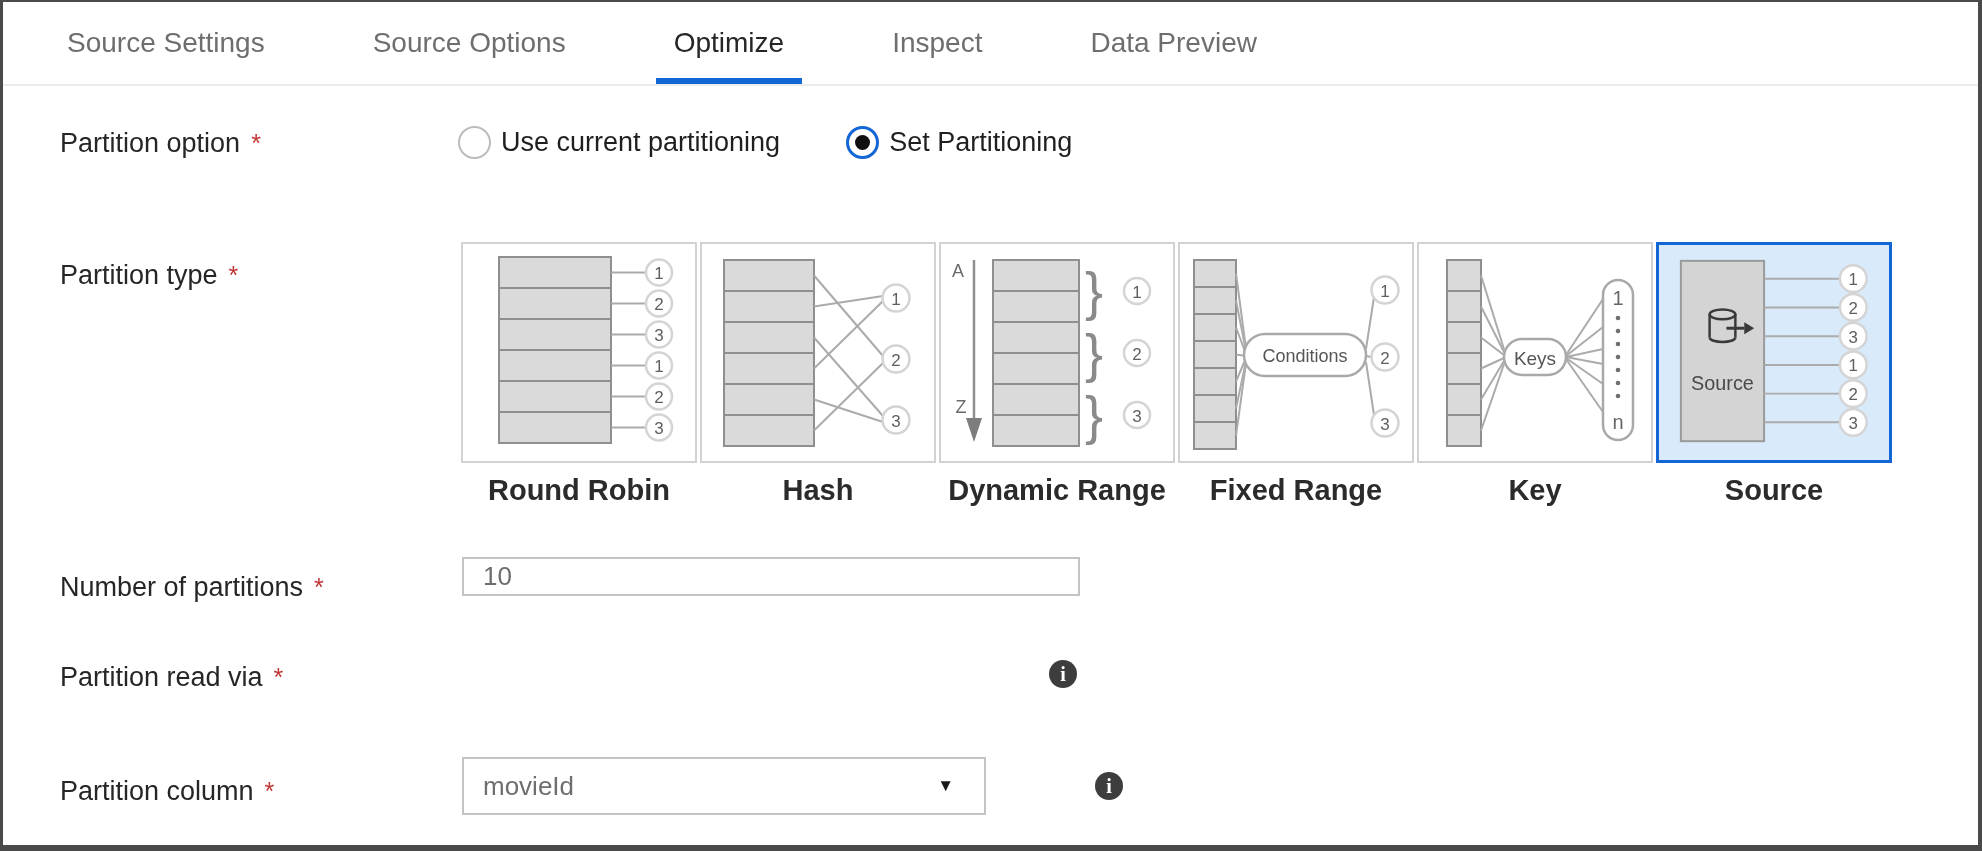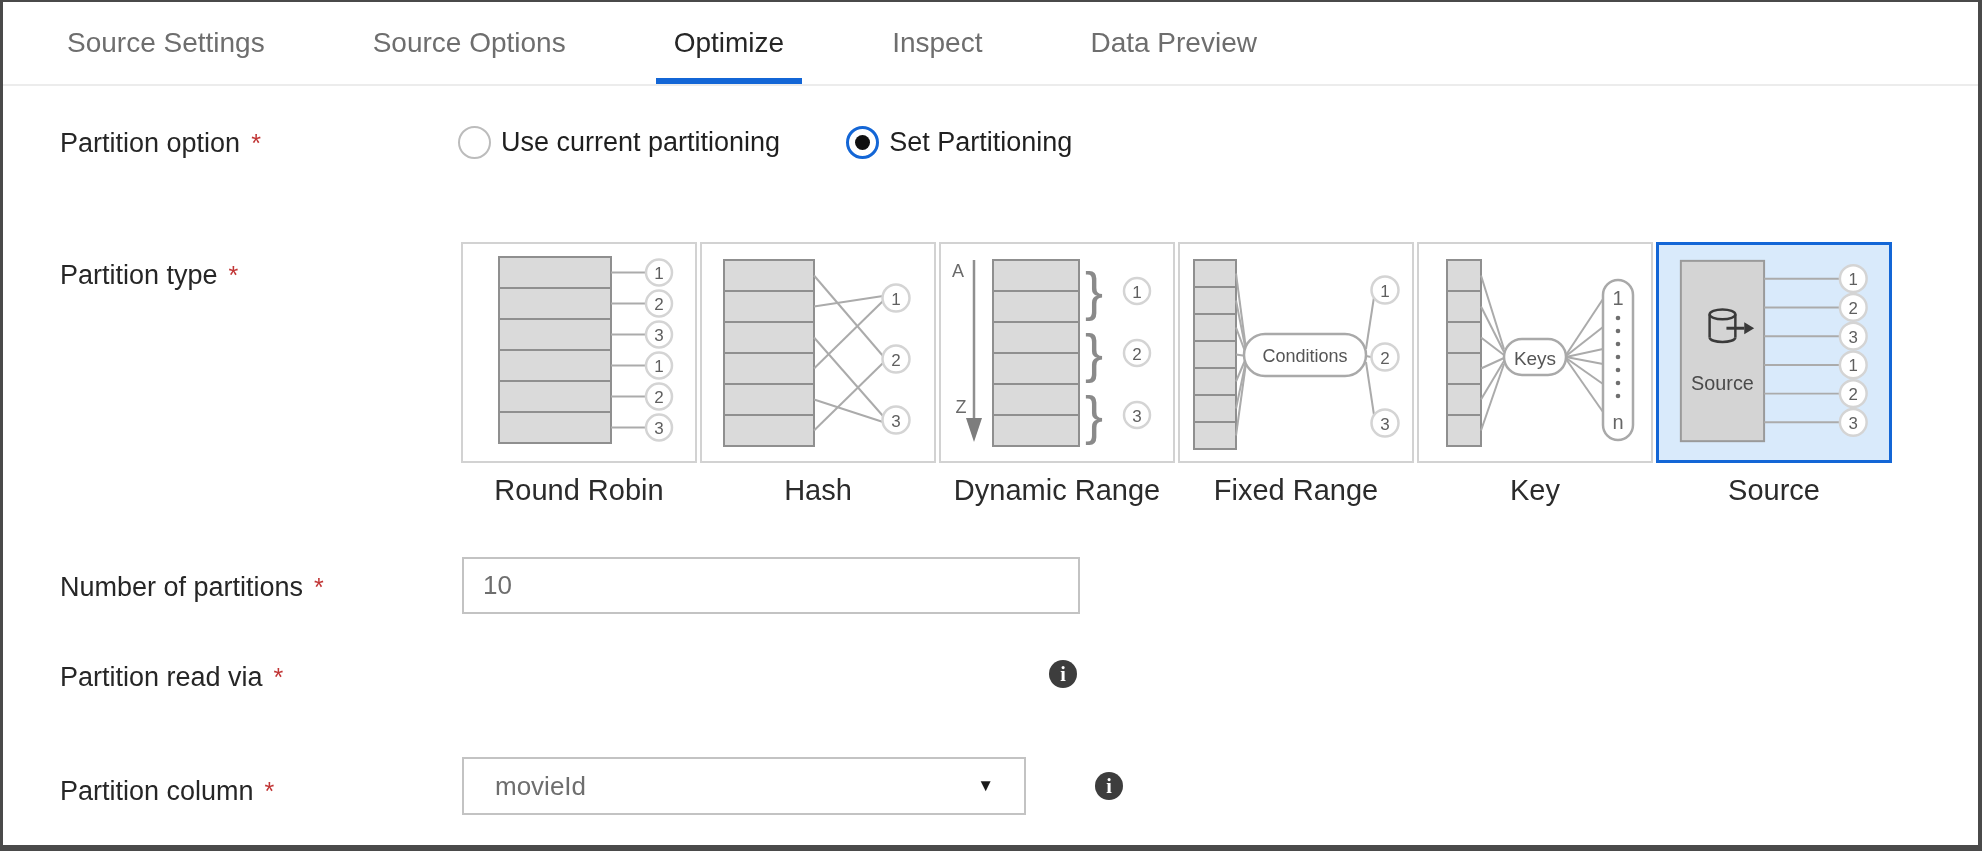--- a/index.html
+++ b/index.html
@@ -32,43 +32,43 @@
     background:#fff;box-sizing:border-box;display:flex;align-items:center;justify-content:center;flex:none;
   }
   .radio-item.selected .rdot-outer{border:3px solid #1366d6;}
   .rdot-inner{width:15px;height:15px;border-radius:50%;background:#101010;}
   
   .tiles{position:absolute;left:458px;top:240px;display:flex;gap:3px;}
   .tile-col{display:flex;flex-direction:column;align-items:center;}
   .tile{width:236px;height:221px;border:2px solid #d2d2d2;background:#fff;box-sizing:border-box;cursor:pointer;}
   .tile.selected{border:3px solid #1366d6;background:#d9eafb;}
   .tile svg{display:block;width:100%;height:100%;}
-  .tile-label{margin-top:11px;font-size:29px;color:#2b2b2b;white-space:nowrap;}
+  .tile-label{margin-top:11px;font-size:29px;color:#2b2b2b;white-space:nowrap;font-weight:bold;}
   
   .box{fill:#dadada;stroke:#8f8f8f;stroke-width:2;}
   .wire{stroke:#ababab;stroke-width:2;fill:none;}
   .node{fill:#fff;stroke:#d4d4d4;stroke-width:2.5;}
   .pill{fill:#fff;stroke:#a9a9a9;stroke-width:2.5;}
   .num{fill:#5f5f5f;font-size:17px;text-anchor:middle;dominant-baseline:central;font-family:"Liberation Sans",sans-serif;}
   .azlabel{fill:#6a6a6a;font-size:18px;text-anchor:middle;dominant-baseline:central;font-family:"Liberation Sans",sans-serif;}
   .pilltext{fill:#555;text-anchor:middle;dominant-baseline:central;font-family:"Liberation Sans",sans-serif;}
   .brace{fill:#8a8a8a;font-size:54px;text-anchor:middle;dominant-baseline:central;font-family:"Liberation Sans",sans-serif;}
   .listnum{fill:#666;font-size:20px;text-anchor:middle;dominant-baseline:central;font-family:"Liberation Sans",sans-serif;}
   .srctext{fill:#4a4a4a;font-size:20px;text-anchor:middle;dominant-baseline:central;font-family:"Liberation Sans",sans-serif;}
   .dbicon{stroke:#3a3a3a;stroke-width:2.5;fill:none;}
   
   .text-input{
-    position:absolute;left:459px;top:555px;width:618px;height:57px;box-sizing:border-box;
+    position:absolute;left:459px;top:555px;width:618px;height:39px;box-sizing:border-box;
     border:2px solid #c3c3c3;background:#fff;font-family:inherit;font-size:26px;color:#6e6e6e;
     padding:0 10px 0 19px;outline:none;
   }
   .dropdown{
-    position:absolute;left:459px;top:755px;width:564px;height:58px;box-sizing:border-box;
+    position:absolute;left:459px;top:755px;width:524px;height:58px;box-sizing:border-box;
     border:2px solid #c3c3c3;background:#fff;display:flex;align-items:center;
-    padding-left:31px;font-size:26px;color:#6e6e6e;cursor:pointer;
+    padding-left:19px;font-size:26px;color:#6e6e6e;cursor:pointer;
   }
   .caret{position:absolute;right:30px;top:50%;transform:translateY(-50%);font-size:17px;color:#1a1a1a;}
   .info{
     position:absolute;width:28px;height:28px;border-radius:50%;background:#3d3d3d;color:#fff;
     display:flex;align-items:center;justify-content:center;
     font-family:"Liberation Serif",serif;font-weight:bold;font-size:20px;cursor:pointer;line-height:1;
   }
 </style>
 </head>
 <body>

